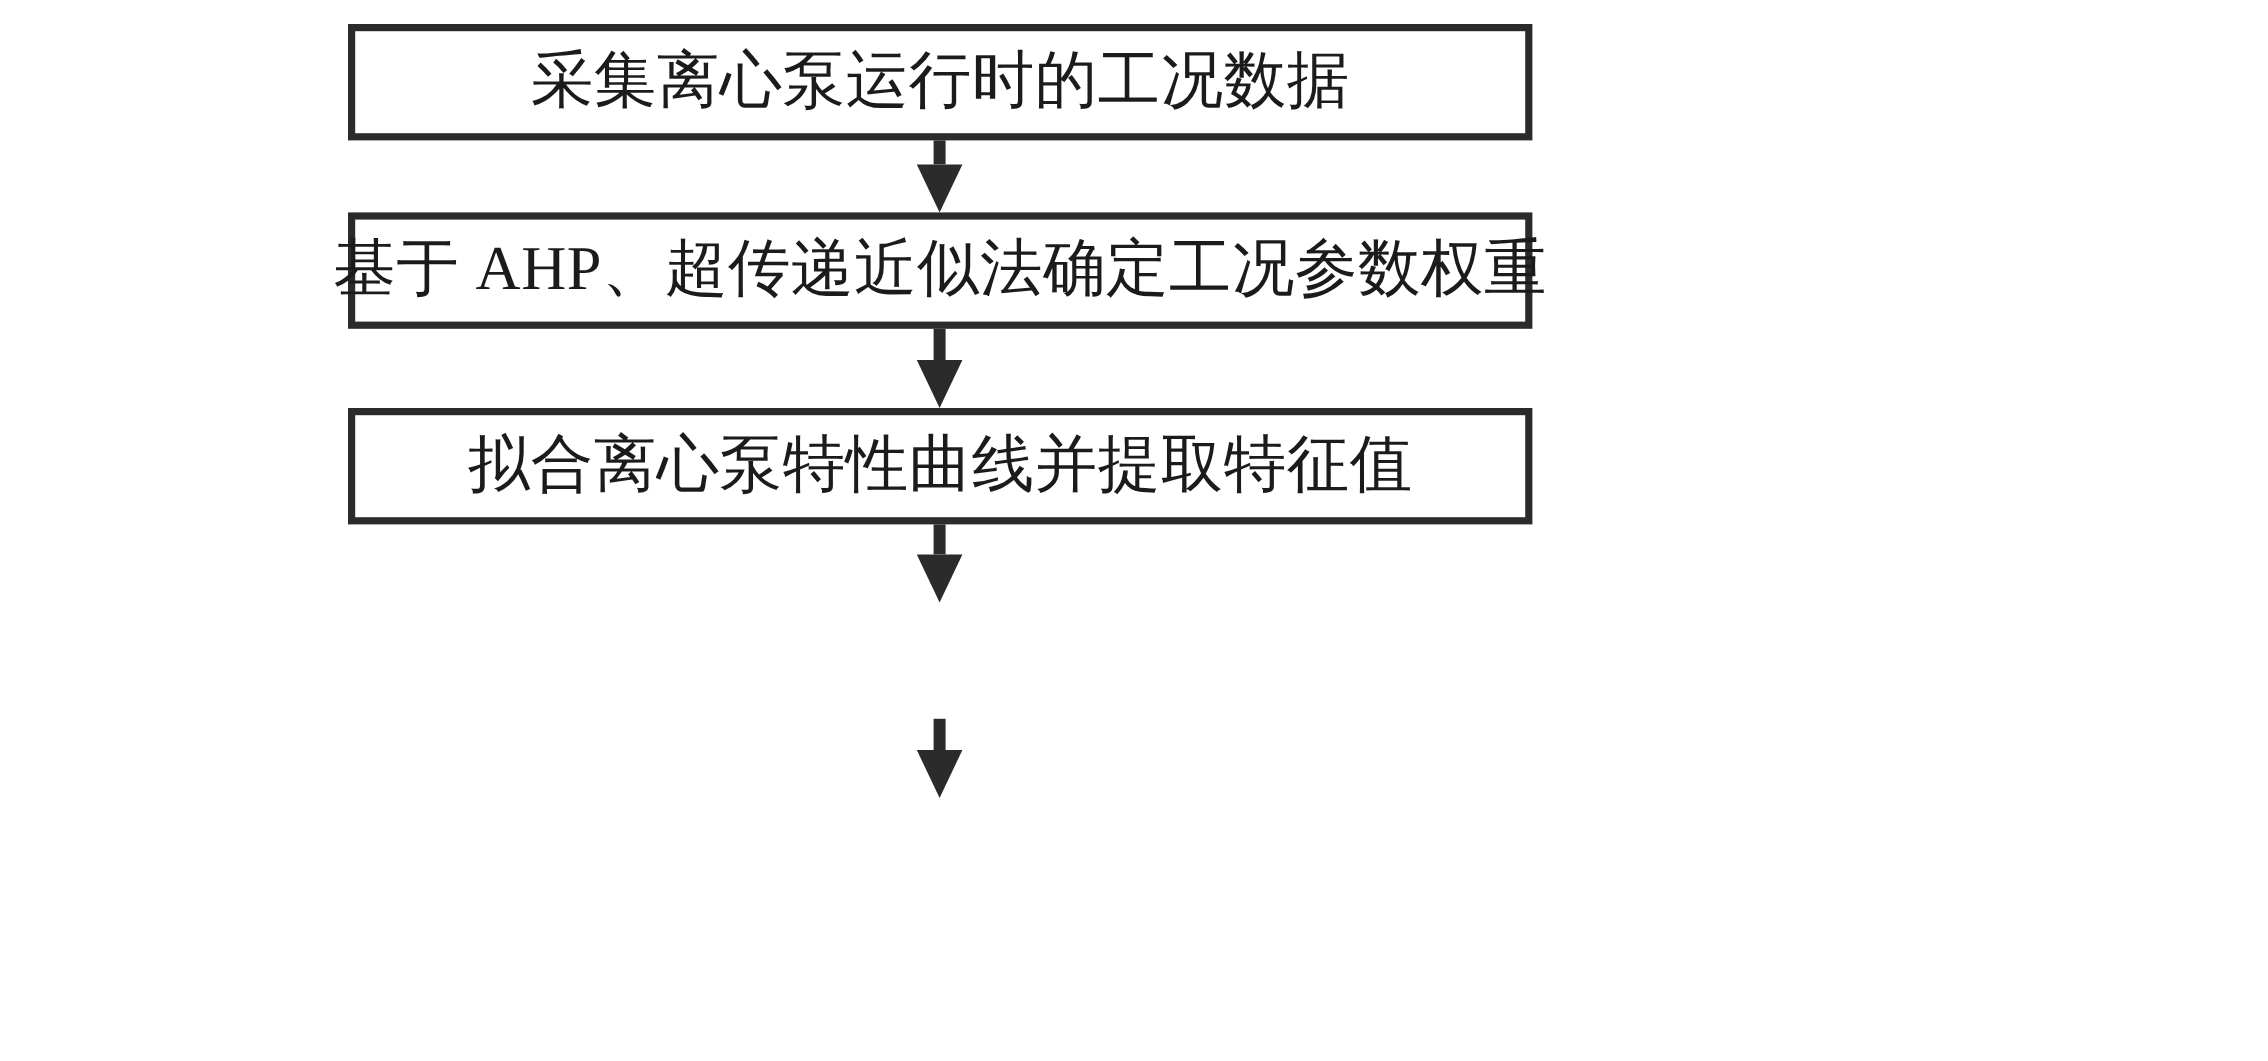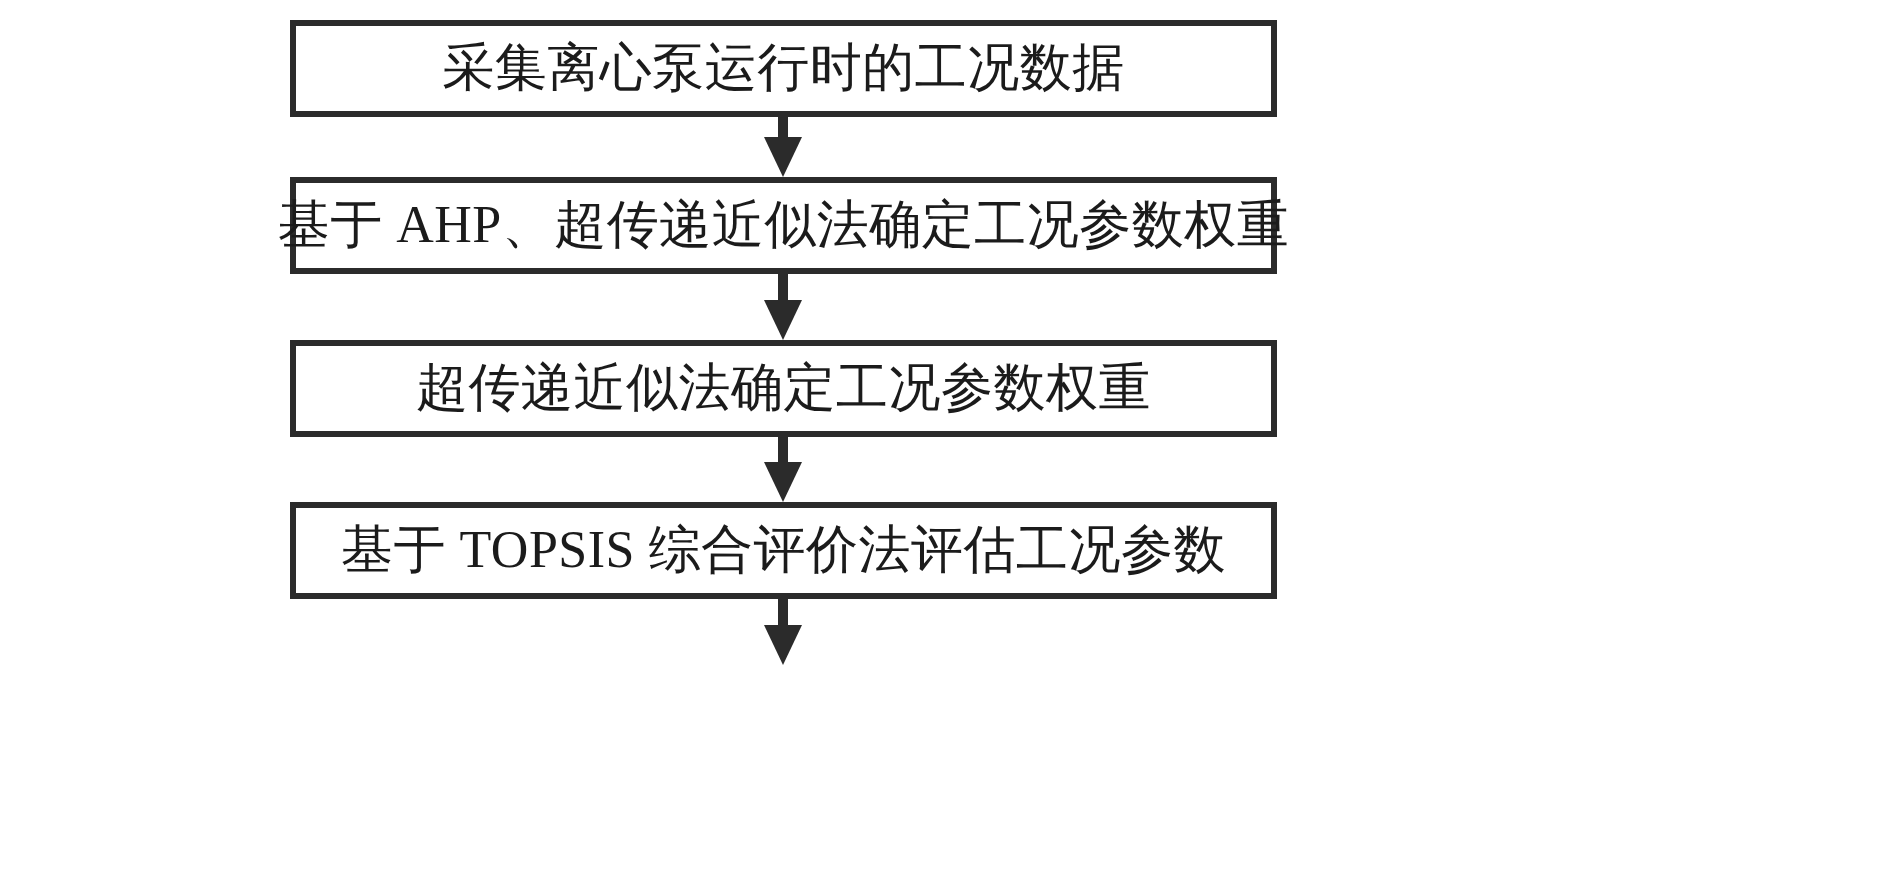--- a/index.html
+++ b/index.html
@@ -101,31 +101,28 @@
   <div class="node" id="node-1">
     <span class="node-label">基于 AHP、超传递近似法确定工况参数权重</span>
   </div>
 
   <div class="connector" id="conn-1">
     <div class="shaft"></div>
     <div class="head"></div>
   </div>
 
   <div class="node" id="node-2">
-    <span class="node-label">超传递近似法确定工况参数权重</span>
+    <span class="node-label">拟合离心泵特性曲线并提取特征值</span>
   </div>
 
   <div class="connector" id="conn-2">
     <div class="shaft"></div>
     <div class="head"></div>
   </div>
 
-  <div class="node" id="node-3">
-    <span class="node-label">基于 TOPSIS 综合评价法评估工况参数</span>
-  </div>
 
   <div class="connector" id="conn-3">
     <div class="shaft"></div>
     <div class="head"></div>
   </div>
 
 
 </div>
 
 </body></html>

